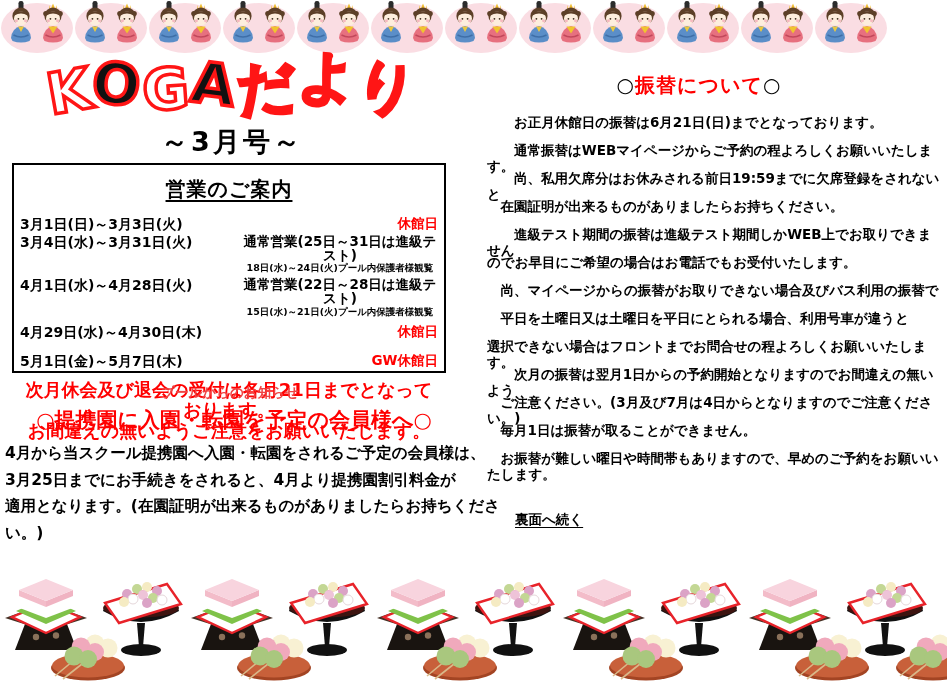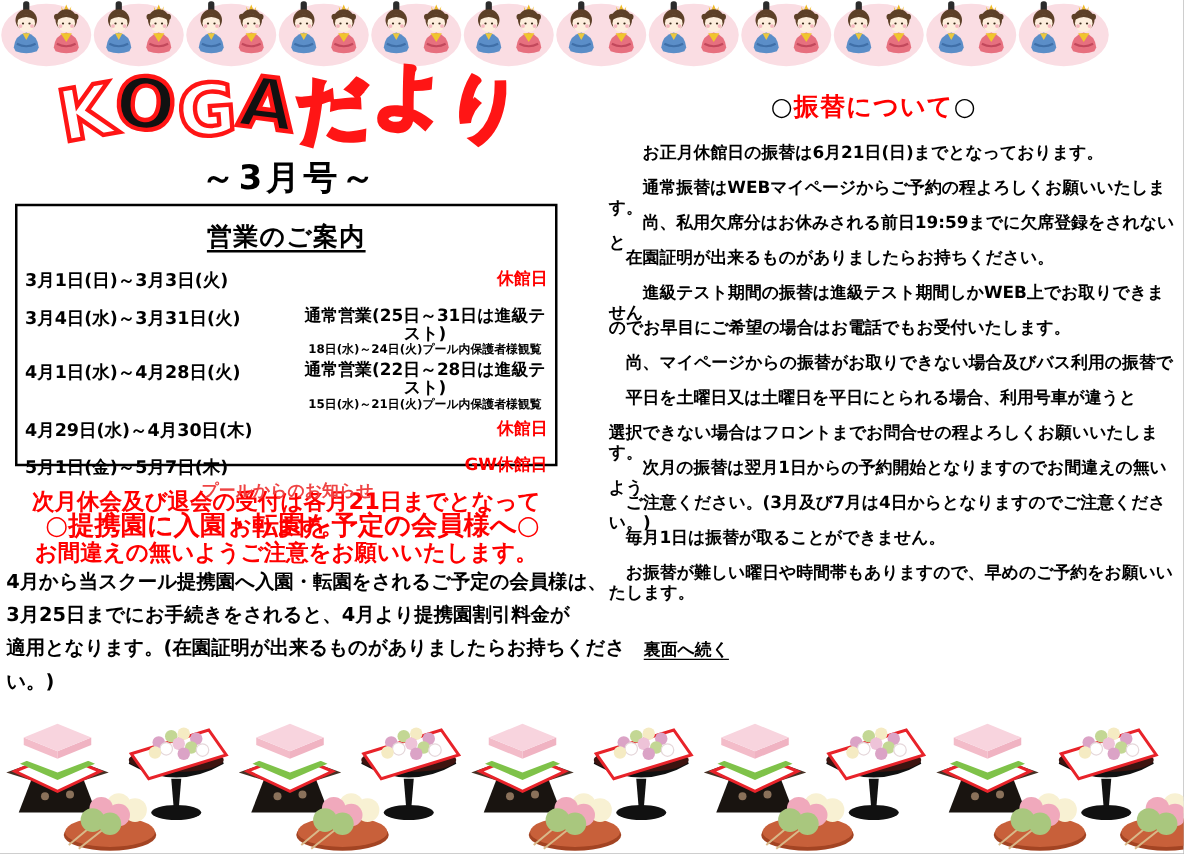--- a/index.html
+++ b/index.html
@@ -31,31 +31,31 @@
               border:2.5px solid #000; padding:8px 6px 0 6px; }
   .box-title { text-align:center; font-size:20px; text-decoration:underline;
                text-underline-offset:4px; margin-top:3px; letter-spacing:1px; }
   .biz-rows { margin-top:13px; }
   .biz-row { display:flex; align-items:flex-start; }
   .biz-date { width:222px; font-size:14px; white-space:nowrap; }
   .biz-status { flex:1; text-align:center; font-size:13.5px; line-height:1.05; }
   .biz-sub { font-size:9.5px; margin-top:1px; }
   .red { color:#ff0000;text-align:right; }
   .r1 { margin-top:2px; }
-  .r2 { margin-top:12px; }
+  .r2 { }
   .r3 { margin-top:4px; }
   .r4 { margin-top:7px; }
   .r5 { margin-top:11px; }
   .box-footer { margin-top:9px; text-align:center; color:#ff0000; font-size:18px; line-height:1.15; }
   
   .pool-label { position:absolute; left:0; top:384px; width:460px; text-align:center;
                 color:#ef4444; font-size:13.5px; }
   .pool-heading { position:absolute; left:0; top:406px; width:468px; text-align:center;
                   color:#ff0000; font-size:21px; white-space:nowrap; }
-  .pool-body { position:absolute; left:5px; top:452px; width:510px; font-size:15.5px;
+  .pool-body { position:absolute; left:5px; top:440px; width:510px; font-size:15.5px;
                line-height:26.5px; white-space:pre-wrap; }
   
   .right-col { position:absolute; left:487px; top:57px; width:458px; }
   .f-heading { text-align:center; padding-right:34px; font-size:20px; letter-spacing:1px;margin-top:15px; }
   .f-heading .circ { color:#000; }
   .f-heading .lbl { color:#ff0000; }
   .f-lines { margin-top:15px; }
   .f-line { height:28px; font-size:13.5px; line-height:16px; white-space:pre-wrap; }
   .f-line:nth-child(13), .f-line:nth-child(14) { height:24px; }
   .back-note { margin-top:37px; margin-left:28px; font-size:13.5px;

